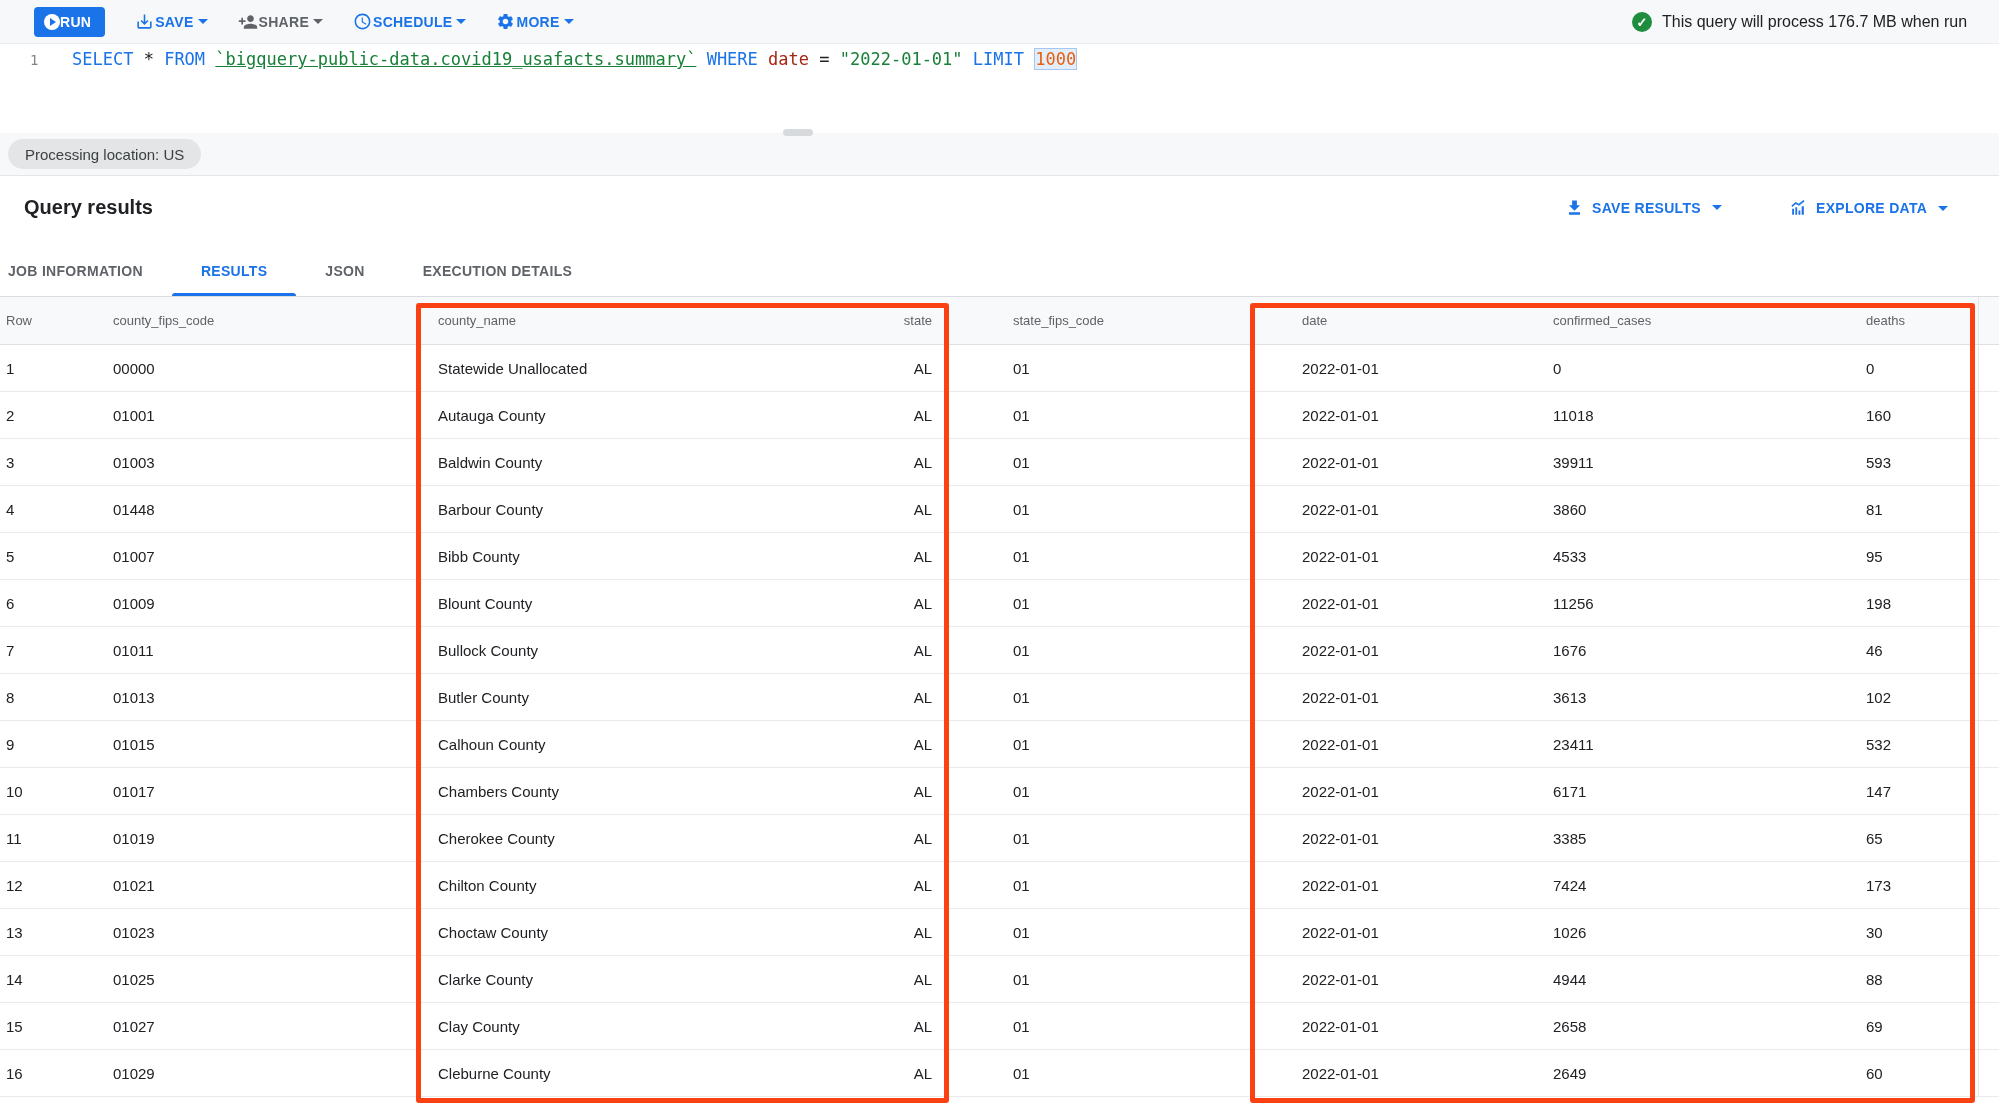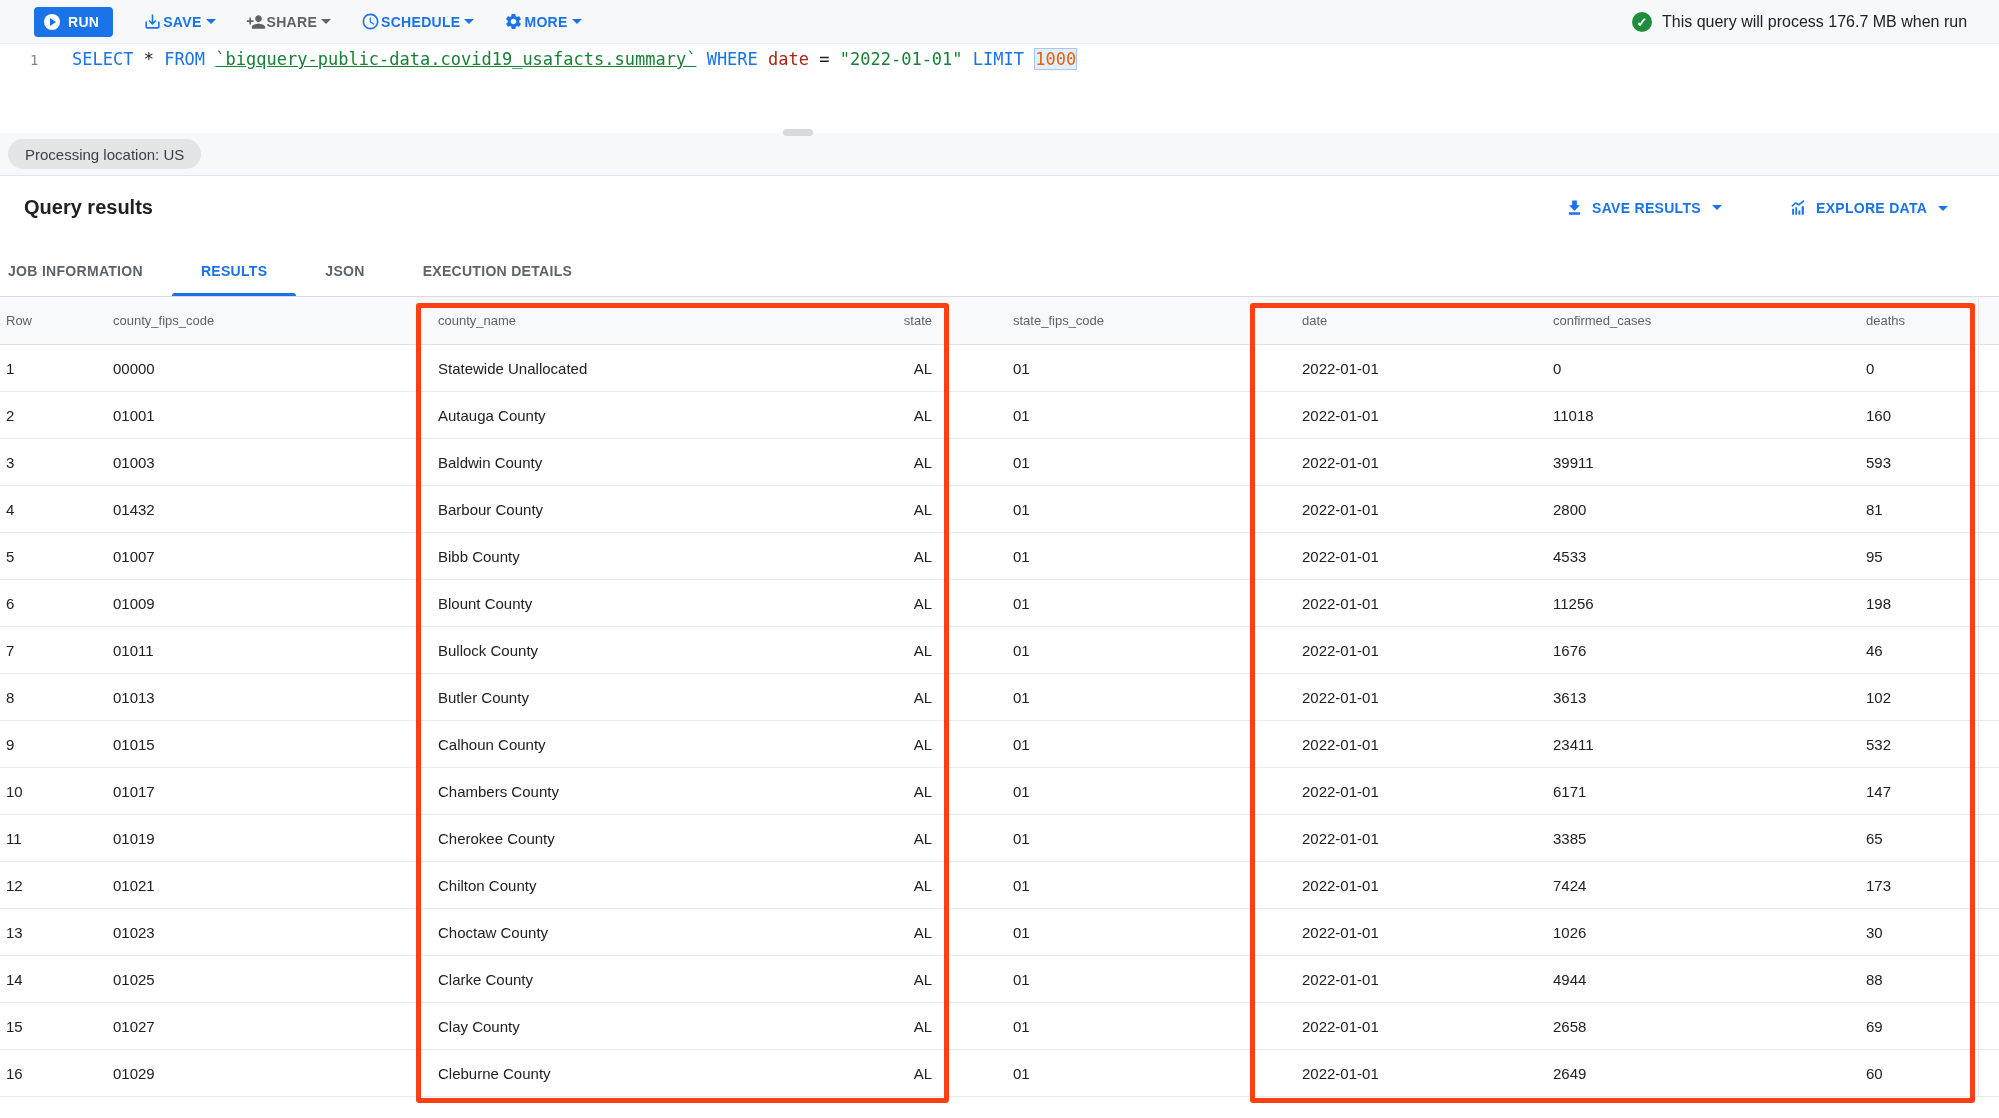--- a/index.html
+++ b/index.html
@@ -3,21 +3,21 @@
 <meta charset="utf-8">
 <style>
   * { margin:0; padding:0; box-sizing:border-box; }
   html,body { width:1999px; height:1118px; overflow:hidden; background:#fff;
     font-family:"Liberation Sans", sans-serif; color:#202124; }
 
   
   .toolbar { position:absolute; top:0; left:0; width:1999px; height:44px;
     background:#f7f8f9; border-bottom:1px solid #ebedef; display:flex; align-items:center; }
   .run-btn { margin-left:34px; height:30px; background:#1a73e8; color:#fff;
-    border:none; border-radius:4px; display:flex; align-items:center; gap:8px;
+    border:none; border-radius:4px; display:flex; align-items:center; gap:0;
     padding:0 14px 0 10px; font-size:14px; font-weight:600; letter-spacing:.3px; cursor:pointer;
     font-family:inherit; }
   .play-circle { width:16px; height:16px; border-radius:50%; background:#fff; position:relative; }
   .play-circle::after { content:""; position:absolute; left:6px; top:4px; width:0; height:0;
     border-left:6px solid #1a73e8; border-top:4px solid transparent; border-bottom:4px solid transparent; }
   .tool-btn { margin-left:30px; display:flex; align-items:center; gap:1px; background:none;
     border:none; font-size:14px; font-weight:600; letter-spacing:.3px; color:#1a73e8;
     cursor:pointer; font-family:inherit; }
   .tool-btn.gray { color:#5f6368; }
   .tool-btn svg { display:block; }
@@ -210,26 +210,26 @@
         <div class="cell c2">01003</div>
         <div class="cell c3">Baldwin County</div>
         <div class="cell c4">AL</div>
         <div class="cell c5">01</div>
         <div class="cell c6">2022-01-01</div>
         <div class="cell c7">39911</div>
         <div class="cell c8">593</div>
       </div>
       <div class="grid-row trow">
         <div class="cell c1">4</div>
-        <div class="cell c2">01432</div>
+        <div class="cell c2">01448</div>
         <div class="cell c3">Barbour County</div>
         <div class="cell c4">AL</div>
         <div class="cell c5">01</div>
         <div class="cell c6">2022-01-01</div>
-        <div class="cell c7">2800</div>
+        <div class="cell c7">3860</div>
         <div class="cell c8">81</div>
       </div>
       <div class="grid-row trow">
         <div class="cell c1">5</div>
         <div class="cell c2">01007</div>
         <div class="cell c3">Bibb County</div>
         <div class="cell c4">AL</div>
         <div class="cell c5">01</div>
         <div class="cell c6">2022-01-01</div>
         <div class="cell c7">4533</div>

